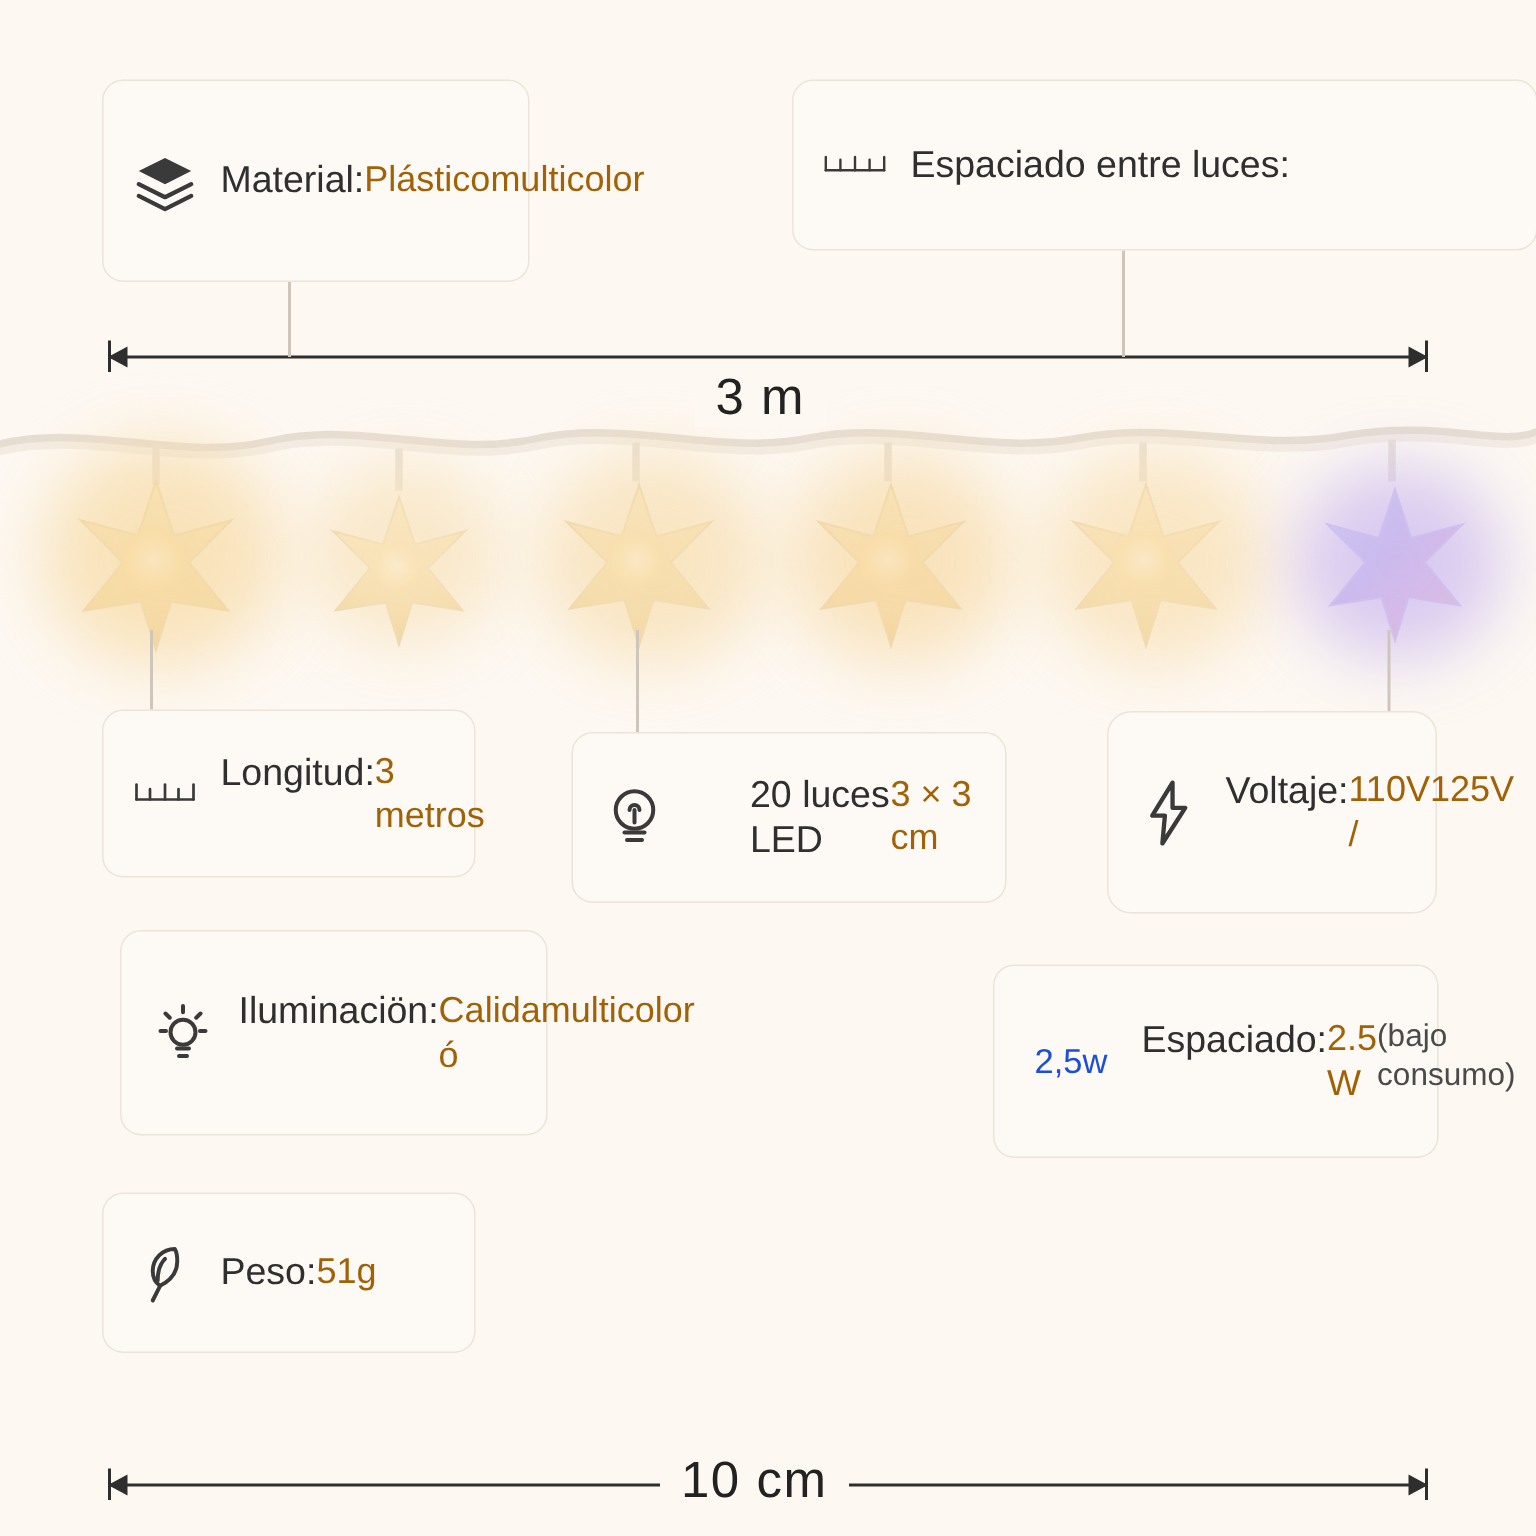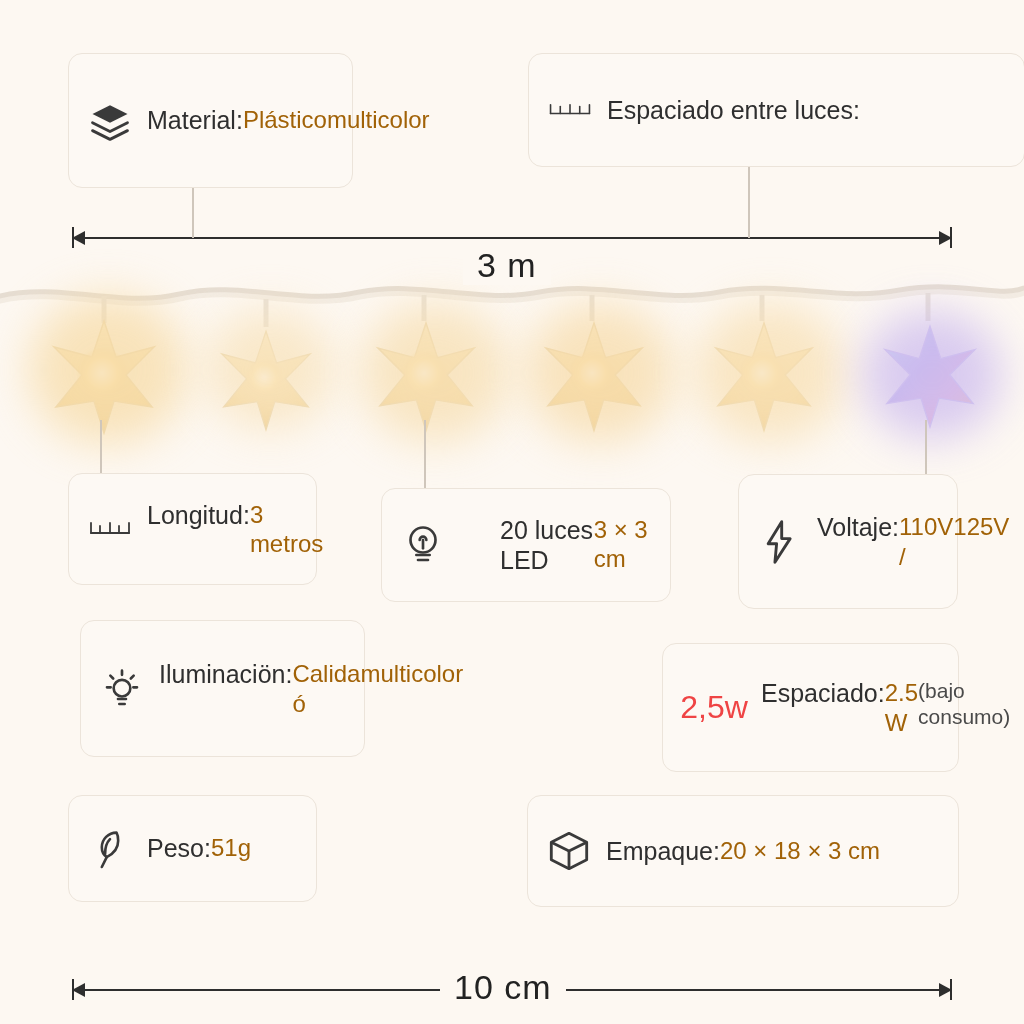--- a/index.html
+++ b/index.html
@@ -292,21 +292,21 @@
       </svg>
     </span>
     <span class="txt">
       <span class="ttl">Iluminaciön:</span>
       <span class="sub">Calida ó</span>
       <span class="sub">multicolor</span>
     </span>
   </div>
 
   <div class="card" style="left:662px; top:643px; width:297px; height:129px;">
-    <span class="ico" style="width:66px; font-size:32px; color:#ef4444;">2,5w</span>
+    <span class="ico" style="width:66px; font-size:23px; color:#1d4ed8;">2,5w</span>
     <span class="txt">
       <span class="ttl">Espaciado:</span>
       <span class="sub">2.5 W</span>
       <span class="sub small">(bajo consumo)</span>
     </span>
   </div>
 
   <div class="card" style="left:68px; top:795px; width:249px; height:107px;">
     <span class="ico">
       <svg width="36" height="44" viewBox="0 0 22 26" fill="none" stroke="currentColor" stroke-width="1.6" stroke-linecap="round" stroke-linejoin="round">
@@ -314,27 +314,14 @@
         <path d="M9 18c-1 2-2 4-3 6"></path>
         <path d="M11 7c-2 2-3 5-3 9"></path>
       </svg>
     </span>
     <span class="txt">
       <span class="ttl">Peso:</span>
       <span class="sub">51g</span>
     </span>
   </div>
 
-  <div class="card" style="left:527px; top:795px; width:432px; height:112px;">
-    <span class="ico">
-      <svg width="50" height="46" viewBox="0 0 26 26" fill="none" stroke="currentColor" stroke-width="1.6" stroke-linejoin="round">
-        <path d="M3 8l10-5 10 5v10l-10 5-10-5z"></path>
-        <path d="M3 8l10 5 10-5"></path>
-        <path d="M13 13v10"></path>
-      </svg>
-    </span>
-    <span class="txt">
-      <span class="ttl">Empaque:</span>
-      <span class="sub">20 × 18 × 3 cm</span>
-    </span>
-  </div>
 
 </div>
 
 </body></html>

